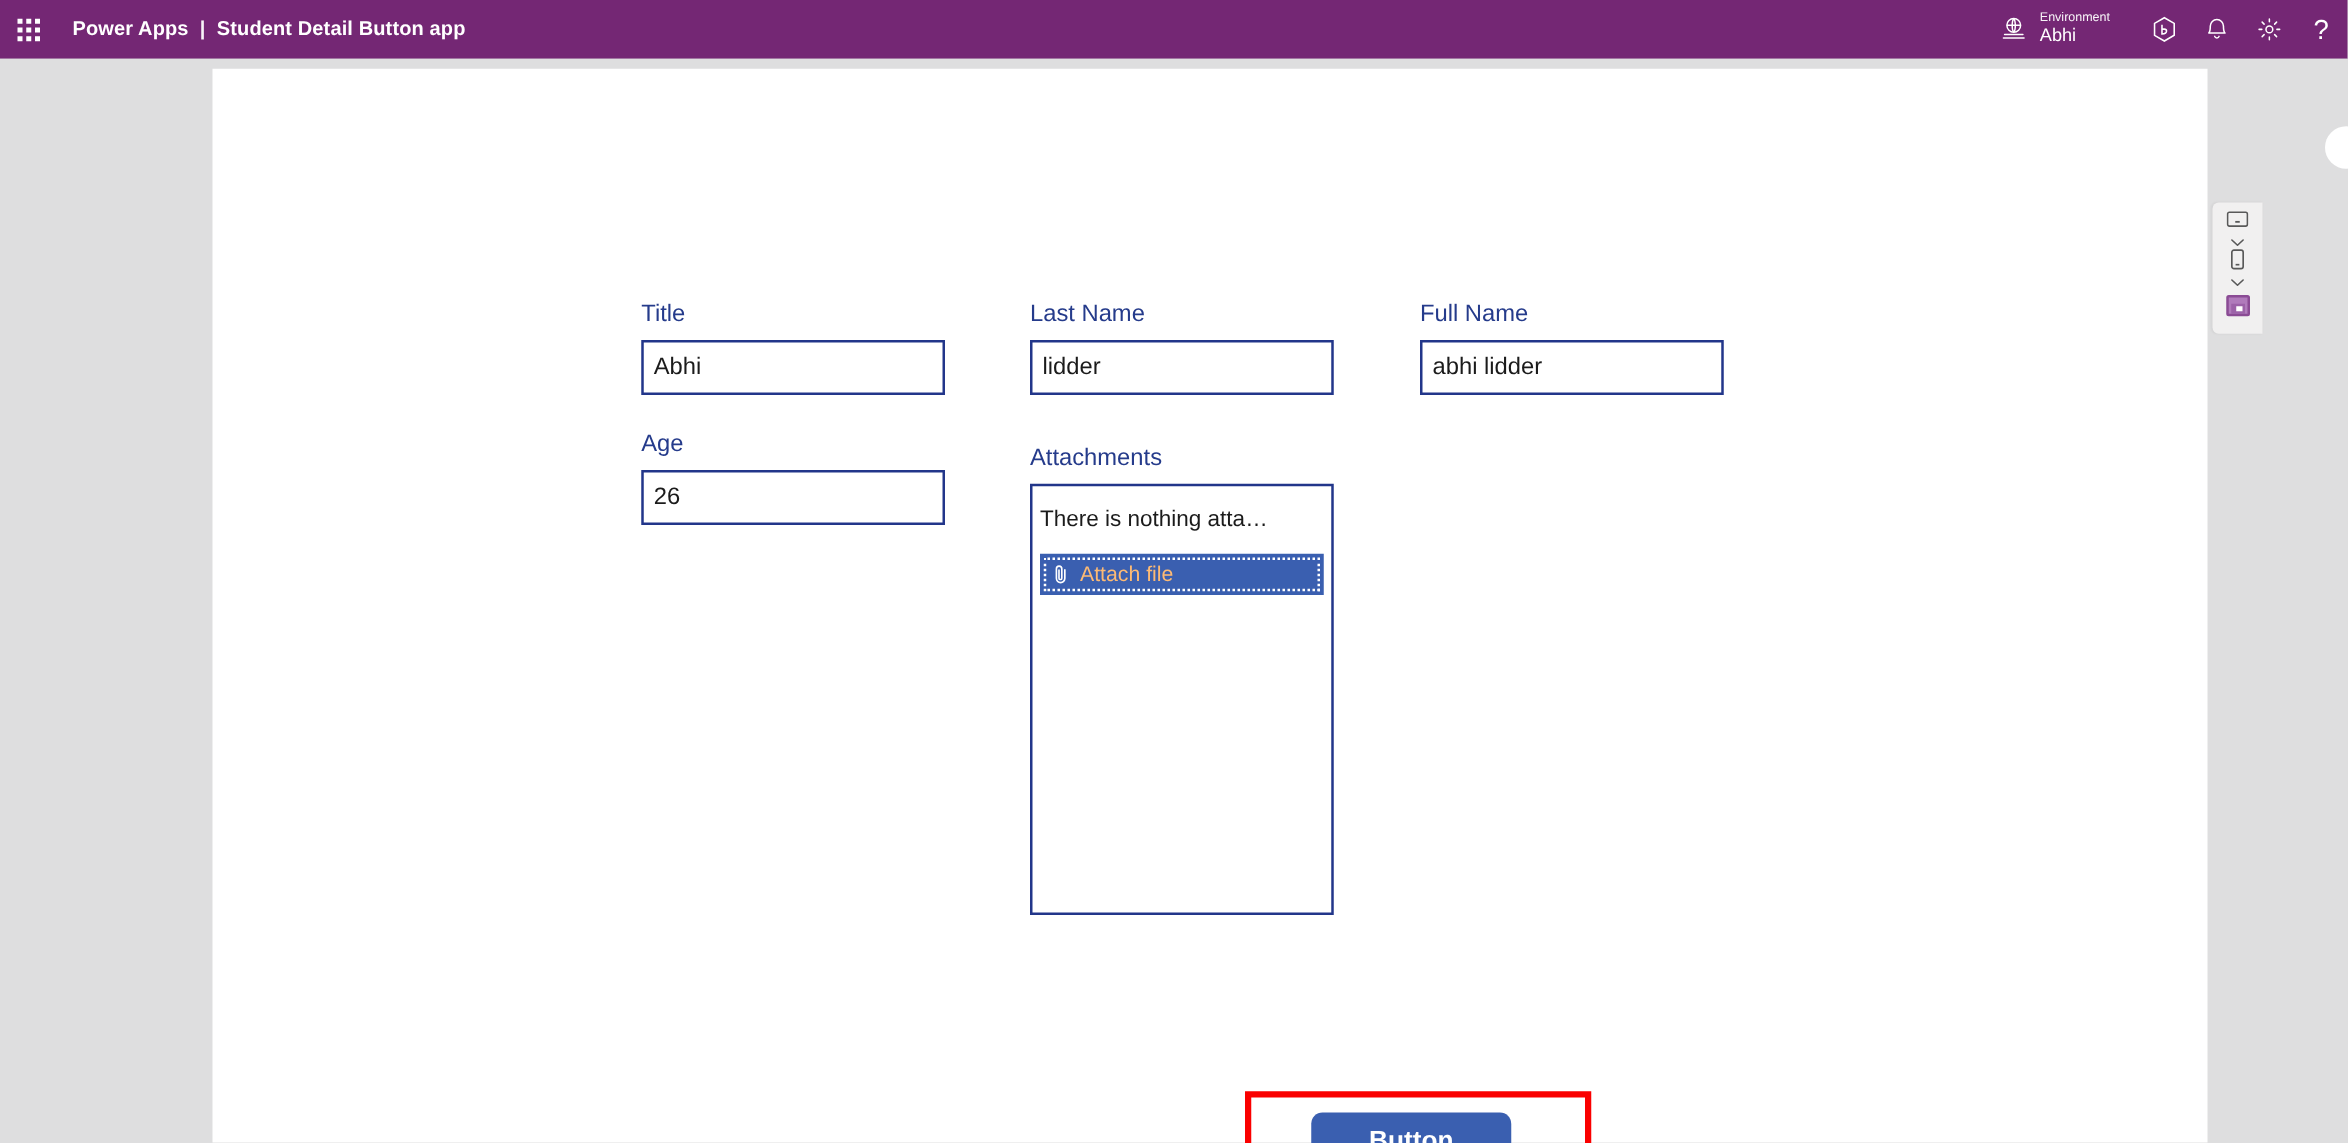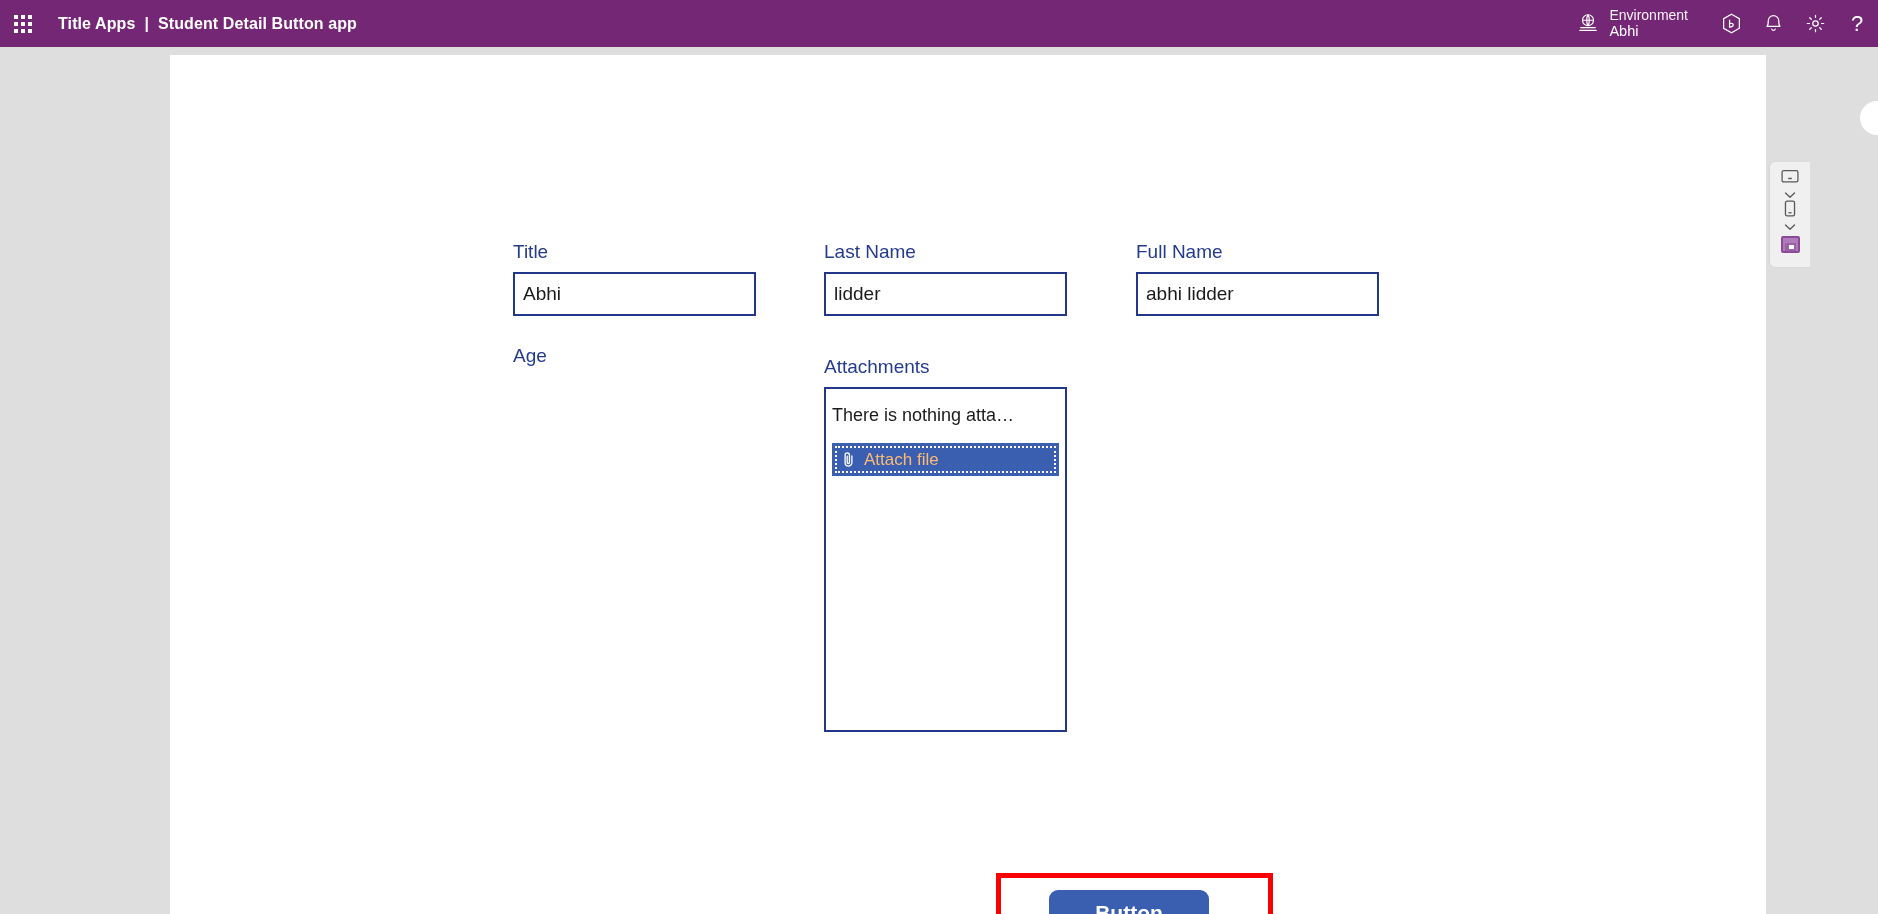--- a/index.html
+++ b/index.html
@@ -43,21 +43,21 @@
   .brand .sep { margin: 0 9px; font-weight: bold; opacity: .95; }
 
   .header-spacer { flex: 1 1 auto; }
 
   .env-block {
     display: flex; align-items: center; gap: 10px;
     margin-right: 22px; cursor: pointer;
   }
   .env-icon { width: 22px; height: 22px; display:block; }
   .env-text { line-height: 1.15; }
-  .env-label { font-size: 14px; opacity: .95; }
+  .env-label { font-size: 10px; opacity: .95; }
   .env-name { font-size: 14.5px; }
 
   .hdr-btn {
     width: 42px; height: 47px;
     display: flex; align-items: center; justify-content: center;
     cursor: pointer;
   }
   .hdr-btn svg { display: block; }
   .qmark { font-size: 22px; line-height: 1; color: #fff; }
 
@@ -225,21 +225,21 @@
         <i></i>
         <i></i>
         <i></i>
         <i></i>
         <i></i>
         <i></i>
     </span>
   </div>
 
   <div class="brand">
-    <span>Title Apps</span>
+    <span>Power Apps</span>
     <span class="sep">|</span>
     <span>Student Detail Button app</span>
   </div>
 
   <div class="header-spacer"></div>
 
   <div class="env-block">
     <span class="env-icon">
       <svg width="22" height="22" viewBox="0 0 24 24" fill="none" stroke="#ffffff" stroke-width="1.3">
         <ellipse cx="12" cy="9" rx="6" ry="6"></ellipse>
@@ -301,20 +301,21 @@
       <div class="field-input">lidder</div>
     </div>
 
     <div class="field" id="field-full">
       <div class="field-label">Full Name</div>
       <div class="field-input">abhi lidder</div>
     </div>
 
     <div class="field" id="field-age">
       <div class="field-label">Age</div>
+      <div class="field-input">26</div>
     </div>
 
     <div class="field" id="field-attach">
       <div class="field-label">Attachments</div>
       <div class="attach-box">
         <div class="attach-empty">There is nothing atta…</div>
         <div class="attach-file-btn">
           <span class="clip-icon">
             <svg width="15" height="19" viewBox="0 0 16 20" fill="none" stroke="#ffffff" stroke-width="1.4">
               <path d="M11.6 6.2v7.2a3.6 3.6 0 0 1-7.2 0V5.2a2.3 2.3 0 0 1 4.6 0v8a1.2 1.2 0 0 1-2.4 0V6.4" stroke-linecap="round" stroke-linejoin="round"></path>

